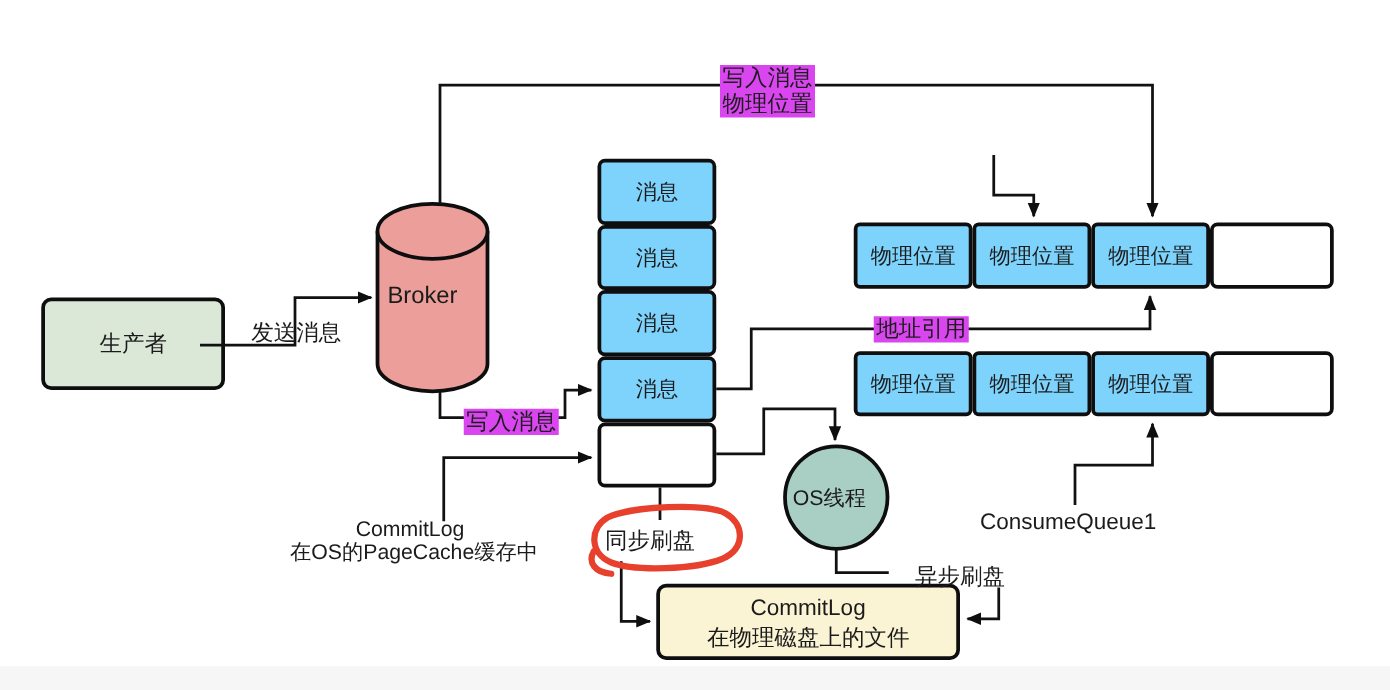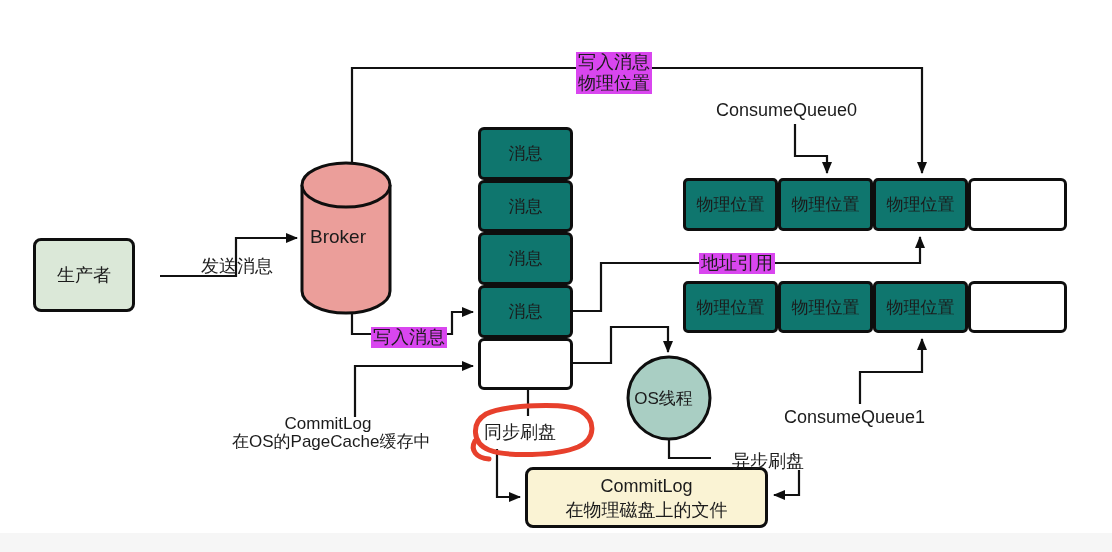--- a/index.html
+++ b/index.html
@@ -1,37 +1,37 @@
 <!DOCTYPE html>
 <html><head>
 <meta charset="utf-8">
 <style>
   html,body{margin:0;padding:0;background:#fff;}
   #canvas{position:relative;width:1112px;height:552px;background:#ffffff;overflow:hidden;
           font-family:"Liberation Sans","DejaVu Sans",sans-serif;color:#1b1b1b;}
   .box{position:absolute;box-sizing:border-box;border:3px solid #0e0e0e;
        display:flex;align-items:center;justify-content:center;z-index:1;}
-  .blue{background:#0f766e;}
+  .blue{background:#7dd3fc;}
   .white{background:#ffffff;}
   .green{background:#dbe8d8;}
   .yellow{background:#faf3d4;}
   .cell-txt{font-size:17px;}
   #svg-layer{position:absolute;left:0;top:0;z-index:2;pointer-events:none;}
   .lbl{position:absolute;z-index:3;font-size:18px;line-height:21px;white-space:nowrap;}
   .lbl.bg{background:#d946ef;padding:0 2px;}
   .center{text-align:center;}
   #footer-band{position:absolute;left:0;top:533px;width:1112px;height:19px;background:#f6f6f6;z-index:0;}
 </style>
 </head>
 <body>
 
 <div id="canvas">
   <div id="footer-band"></div>
 
-  <div class="box green" style="left:33px;top:238px;width:102px;height:74px;border-radius:8px;">
+  <div class="box green" style="left:33px;top:238px;width:147px;height:74px;border-radius:8px;">
     <span style="font-size:18px;">生产者</span>
   </div>
 
   <div class="box blue" style="left:478px;top:127px;width:95px;height:53px;border-radius:6px;">
       <span class="cell-txt">消息</span>
     </div>
   <div class="box blue" style="left:478px;top:180px;width:95px;height:52px;border-radius:6px;">
       <span class="cell-txt">消息</span>
     </div>
   <div class="box blue" style="left:478px;top:232px;width:95px;height:53px;border-radius:6px;">
@@ -121,21 +121,20 @@
 
   <div class="lbl bg" style="left:576px;top:52px;">
     <div>写入消息</div>
     <div>物理位置</div>
   </div>
 
   <div class="lbl bg" style="left:371px;top:327px;">写入消息</div>
 
   <div class="lbl bg" style="left:699px;top:253px;">地址引用</div>
 
-  <div class="lbl" style="left:716px;top:100px;">ConsumeQueue0</div>
   <div class="lbl" style="left:784px;top:407px;">ConsumeQueue1</div>
 
   <div class="lbl" style="left:232px;top:415px;width:192px;font-size:17px;line-height:18px;">
     <div class="center">CommitLog</div>
     <div class="center">在OS的PageCache缓存中</div>
   </div>
 
   <div class="lbl" style="left:484px;top:422px;">同步刷盘</div>
   <div class="lbl" style="left:712px;top:451px;margin-left:20px;">异步刷盘</div>
 </div>

